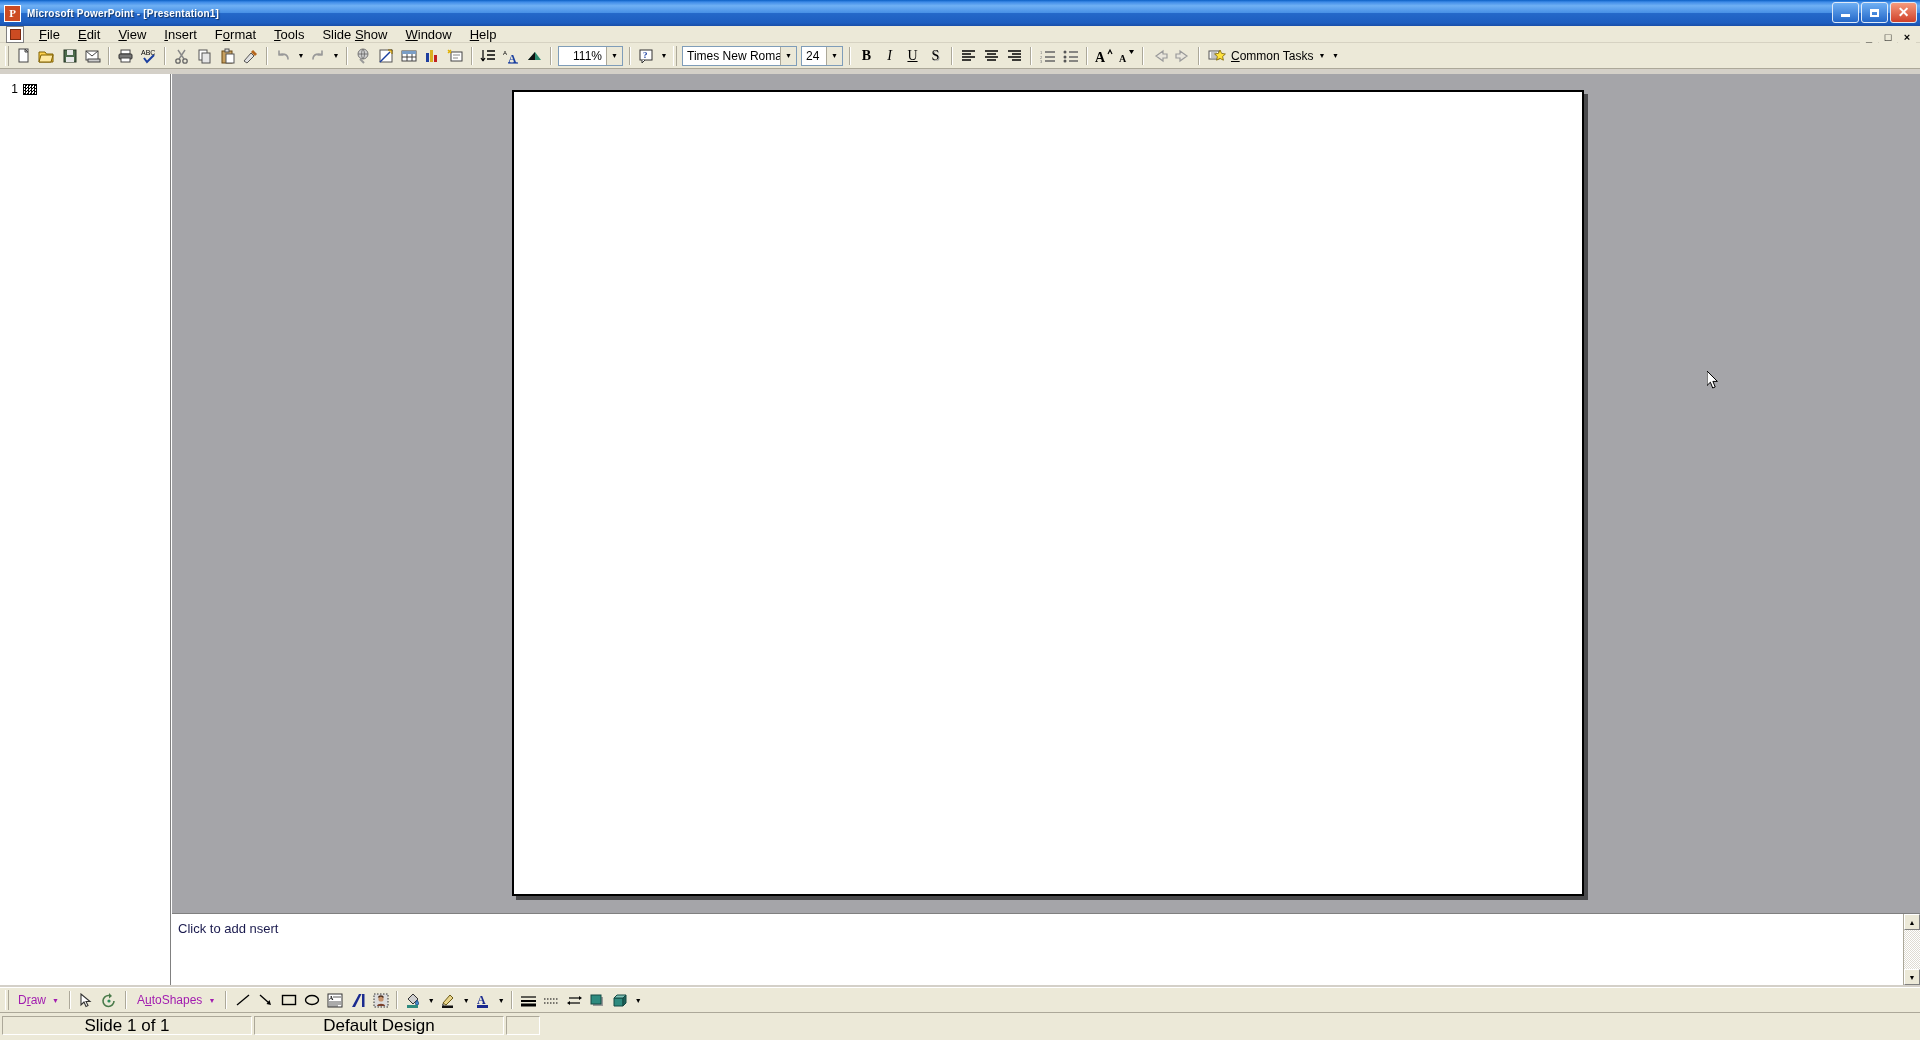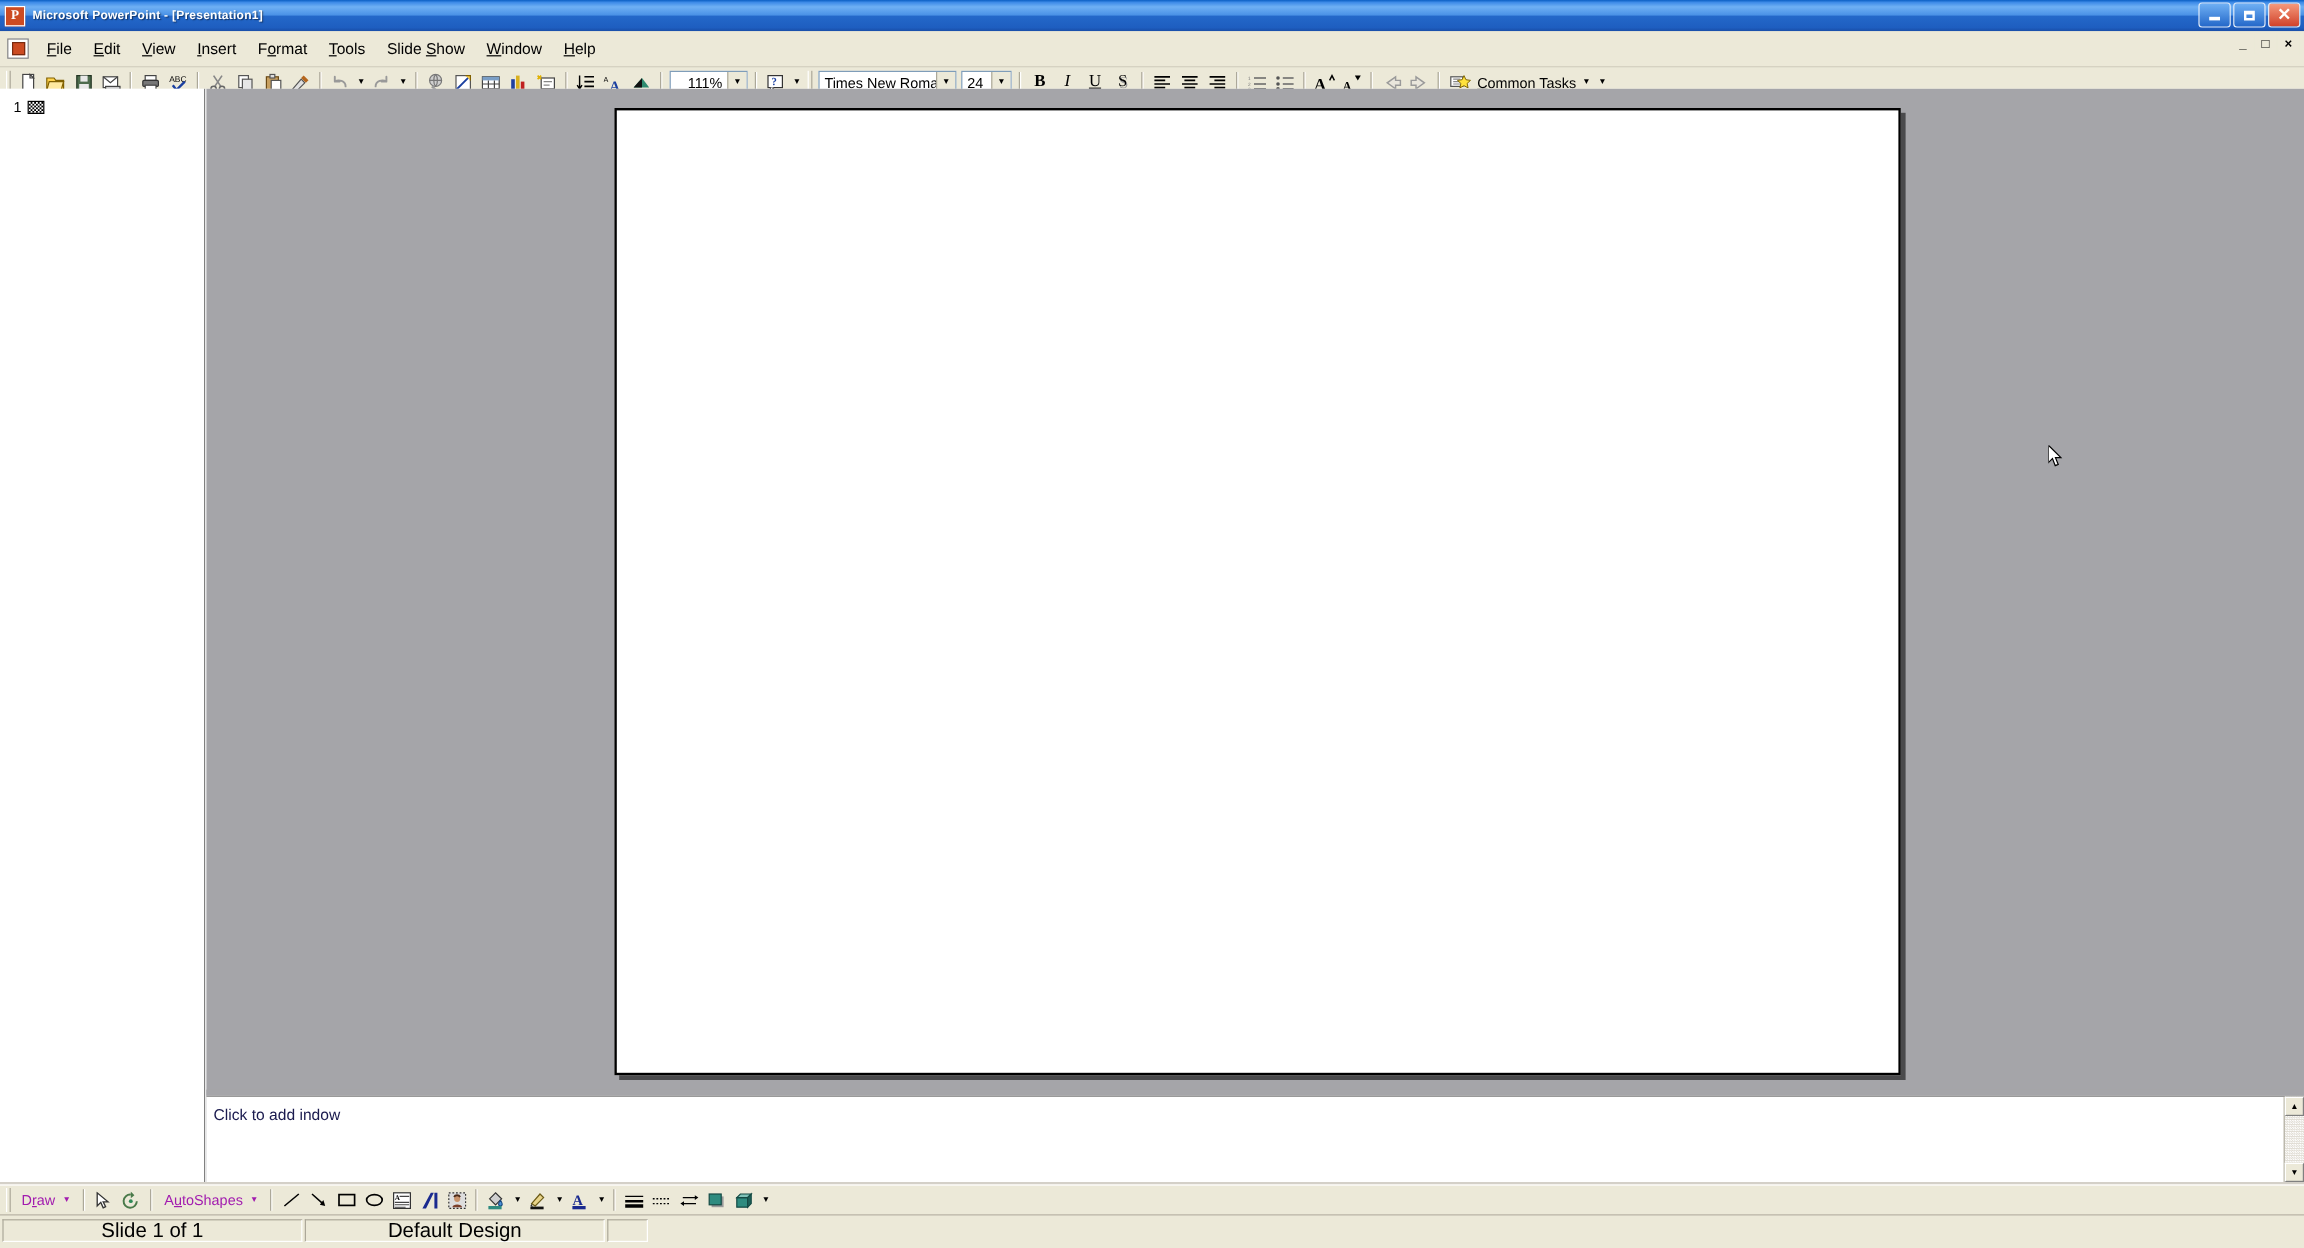--- a/index.html
+++ b/index.html
@@ -52,21 +52,21 @@
   }
   .winbtn.min { background: linear-gradient(to bottom,#6fb0f4,#2468c9); }
   .winbtn.max { background: linear-gradient(to bottom,#6fb0f4,#2468c9); }
   .winbtn.close { background: linear-gradient(to bottom,#f59a7c,#d0412a); }
   .winbtn .g-min { display:block; width:9px; height:3px; background:#fff; margin-top:6px; }
   .winbtn .g-max { display:block; width:9px; height:8px; border:2px solid #fff; border-top-width:3px; }
   .winbtn .g-close { font-size: 14px; margin-top:-2px; }
 
   
   #menubar {
-    height: 30px;
+    height: 17px;
     background: #ece9d8;
     display: flex; align-items: center;
     border-bottom: 1px solid #d6d2c2;
     position: relative;
   }
   #menubar .doc-icon {
     width: 18px; height: 17px; margin: 0 6px 0 6px;
     border: 1px solid #808080; background: #fff;
     display:flex; align-items:center; justify-content:center;
     flex: none;
@@ -658,21 +658,21 @@
     <div id="slide">
       <span></span>
     </div>
   </div>
 </div>
 
 <div id="notes-sep"></div>
 
 <div id="notes-pane">
   <div id="notes-inner">
-    <div id="notes-text">Click to add indow</div>
+    <div id="notes-text">Click to add nsert</div>
   </div>
   <div id="notes-scroll">
     <div class="sb-arrow">▲</div>
     <div class="sb-arrow">▼</div>
   </div>
 </div>
 
 <div id="viewbar">
   <div class="viewbtn">
     <svg width="13" height="11">

